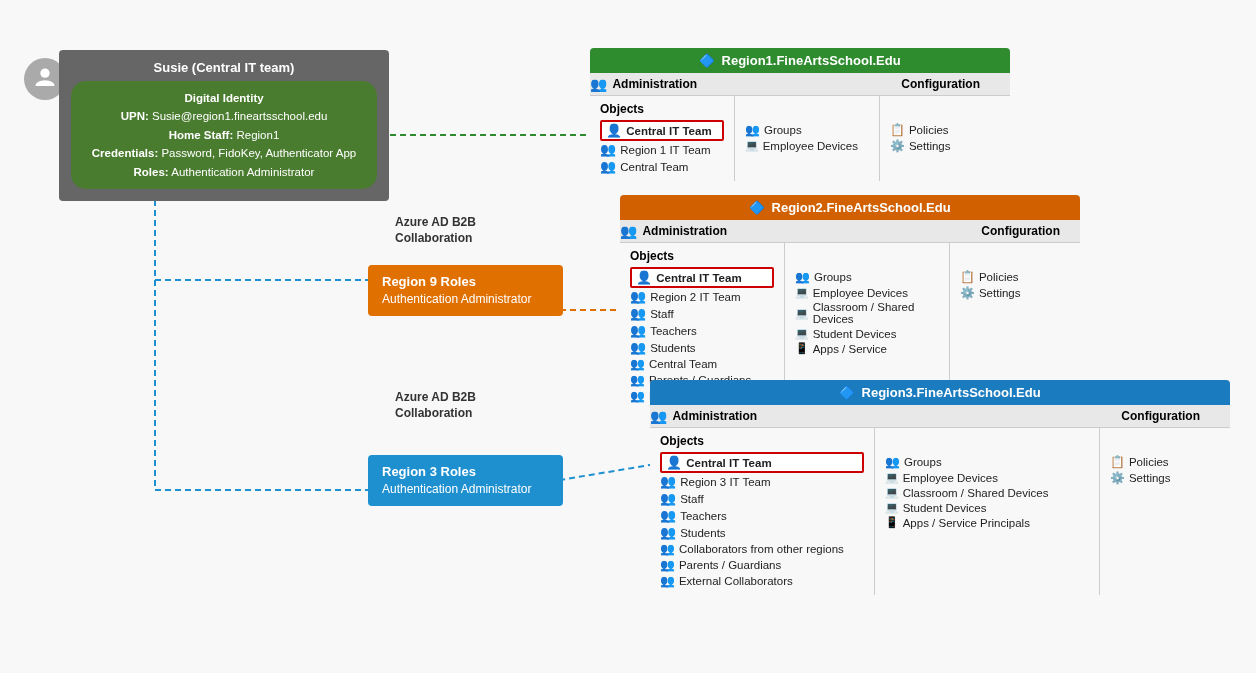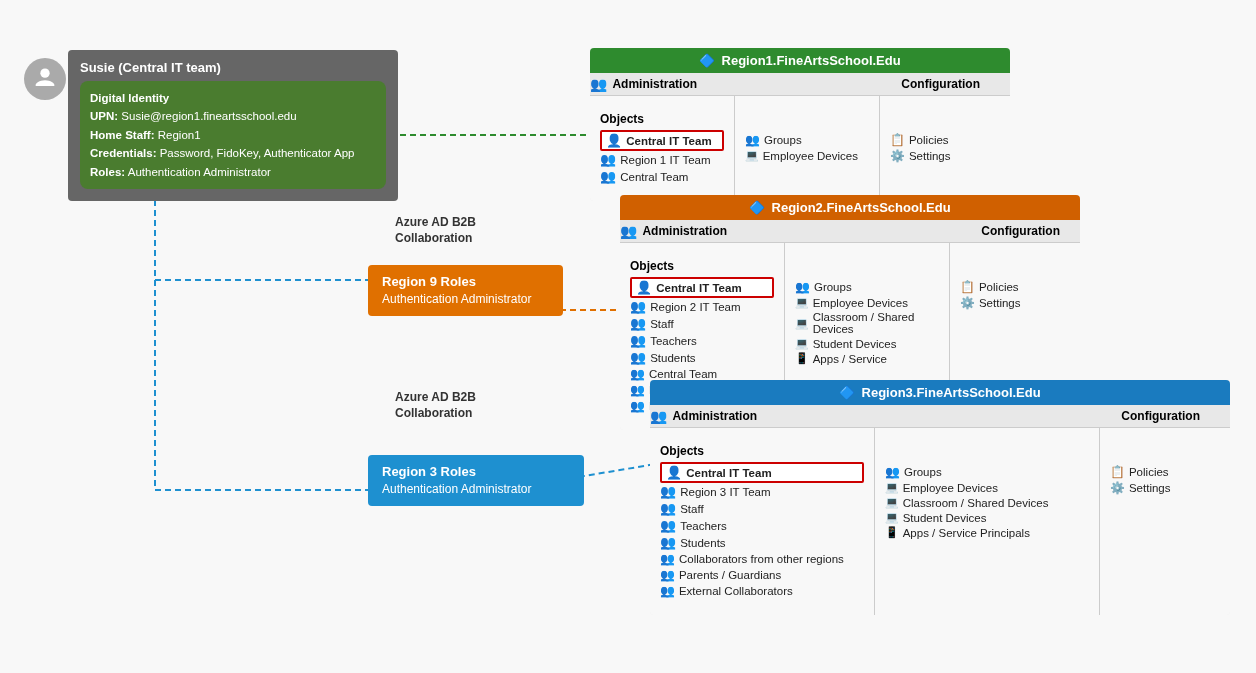--- a/index.html
+++ b/index.html
@@ -31,21 +31,21 @@
     }
     .susie-title {
       color: #fff;
       font-weight: bold;
       font-size: 13px;
       margin-bottom: 6px;
     }
     .susie-content {
       background: #4a7c2f;
       padding: 8px 10px;
-      border-radius: 8px;
+      border-radius: 15px;
       color: #fff;
       font-size: 11.5px;
       line-height: 1.6;
     }
     .susie-content .label { font-weight: bold; }
 
     
     .role-box {
       position: absolute;
       border-radius: 4px;
@@ -88,21 +88,21 @@
     }
     .tenant-header-green { background: #2e8b2e; }
     .tenant-header-orange { background: #d06000; }
     .tenant-header-blue { background: #1a7bbf; }
 
     .tenant-body {
       display: flex;
       background: #f8f8f8;
     }
     .tenant-section {
-      padding: 16px 10px;
+      padding: 6px 10px;
     }
     .tenant-section-left {
       flex: 1;
       border-right: 1px solid #ccc;
     }
     .tenant-section-right {
       width: 130px;
     }
     .section-header {
       font-weight: bold;
@@ -182,21 +182,21 @@
     <polygon points="678,455 692,460 680,466" fill="#1e90d0"></polygon>
   </svg>
 
   <div style="position:absolute; left:24px; top:58px; width:42px; height:42px; background:#aaa; border-radius:50%; display:flex; align-items:center; justify-content:center;">
     <svg width="28" height="28" viewBox="0 0 24 24" fill="white">
       <circle cx="12" cy="7" r="4"></circle>
       <path d="M12 13c-5 0-8 2.5-8 4v1h16v-1c0-1.5-3-4-8-4z"></path>
     </svg>
   </div>
 
-  <div class="susie-card" style="left:68px; top:50px;">
+  <div class="susie-card" style="left:59px; top:50px;text-align:center;">
     <div class="susie-title">Susie (Central IT team)</div>
     <div class="susie-content">
       <div><span class="label">Digital Identity</span></div>
       <div><span class="label">UPN:</span> <span>Susie@region1.fineartsschool.edu</span></div>
       <div><span class="label">Home Staff:</span> <span>Region1</span></div>
       <div><span class="label">Credentials:</span> <span>Password, FidoKey, Authenticator App</span></div>
       <div><span class="label">Roles:</span> <span>Authentication Administrator</span></div>
     </div>
   </div>
 
@@ -208,21 +208,21 @@
   <div class="role-box role-box-orange" style="left:368px; top:265px; width:195px;">
     <div class="role-title">Region 9 Roles</div>
     <div>Authentication Administrator</div>
   </div>
 
   <div class="collab-label" style="left:395px; top:390px; width:160px;">
     <div>Azure AD B2B</div>
     <div>Collaboration</div>
   </div>
 
-  <div class="role-box role-box-blue" style="left:368px; top:455px; width:216px;">
+  <div class="role-box role-box-blue" style="left:368px; top:455px; width:195px;">
     <div class="role-title">Region 3 Roles</div>
     <div>Authentication Administrator</div>
   </div>
 
   <div class="tenant-panel" style="left:590px; top:48px; width:420px;">
     <div class="tenant-header tenant-header-green">
       <span>🔷</span>
       <span>Region1.FineArtsSchool.Edu</span>
     </div>
     <div class="admin-bar">

